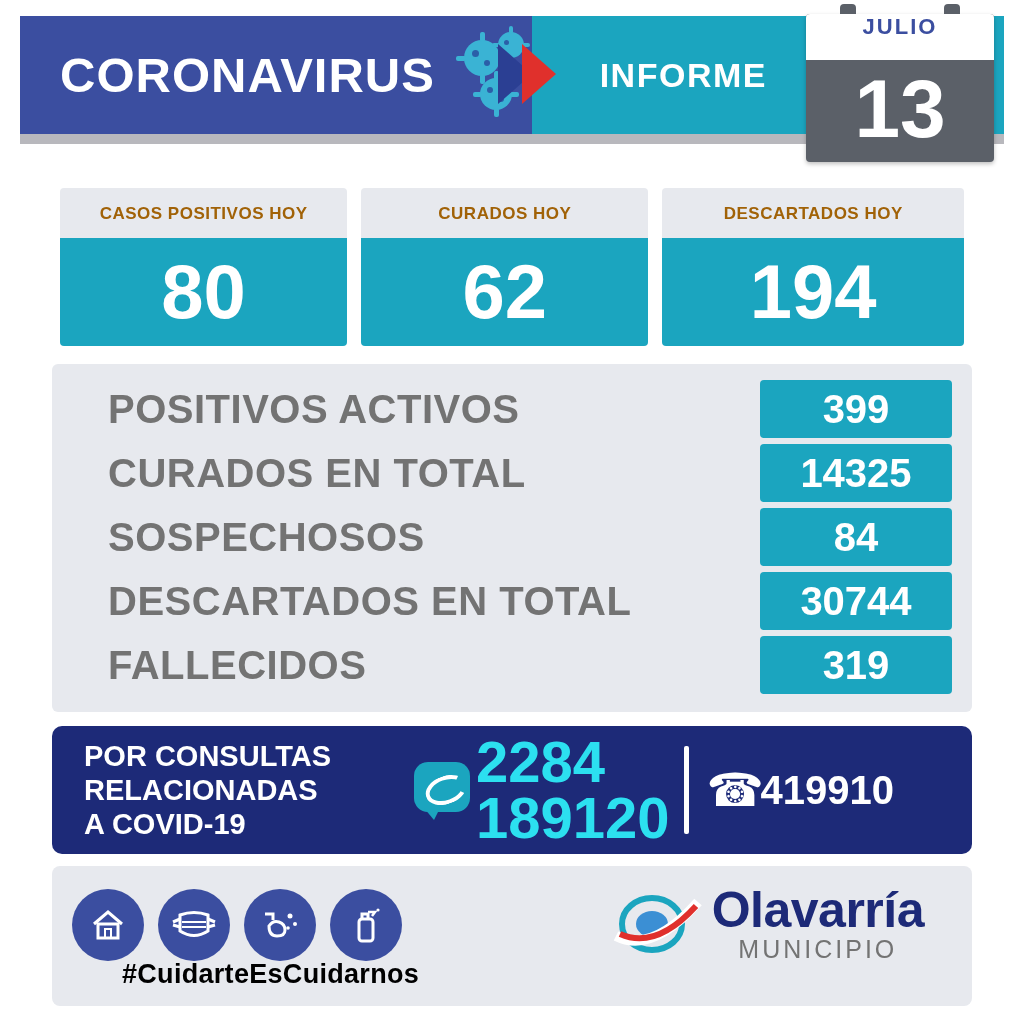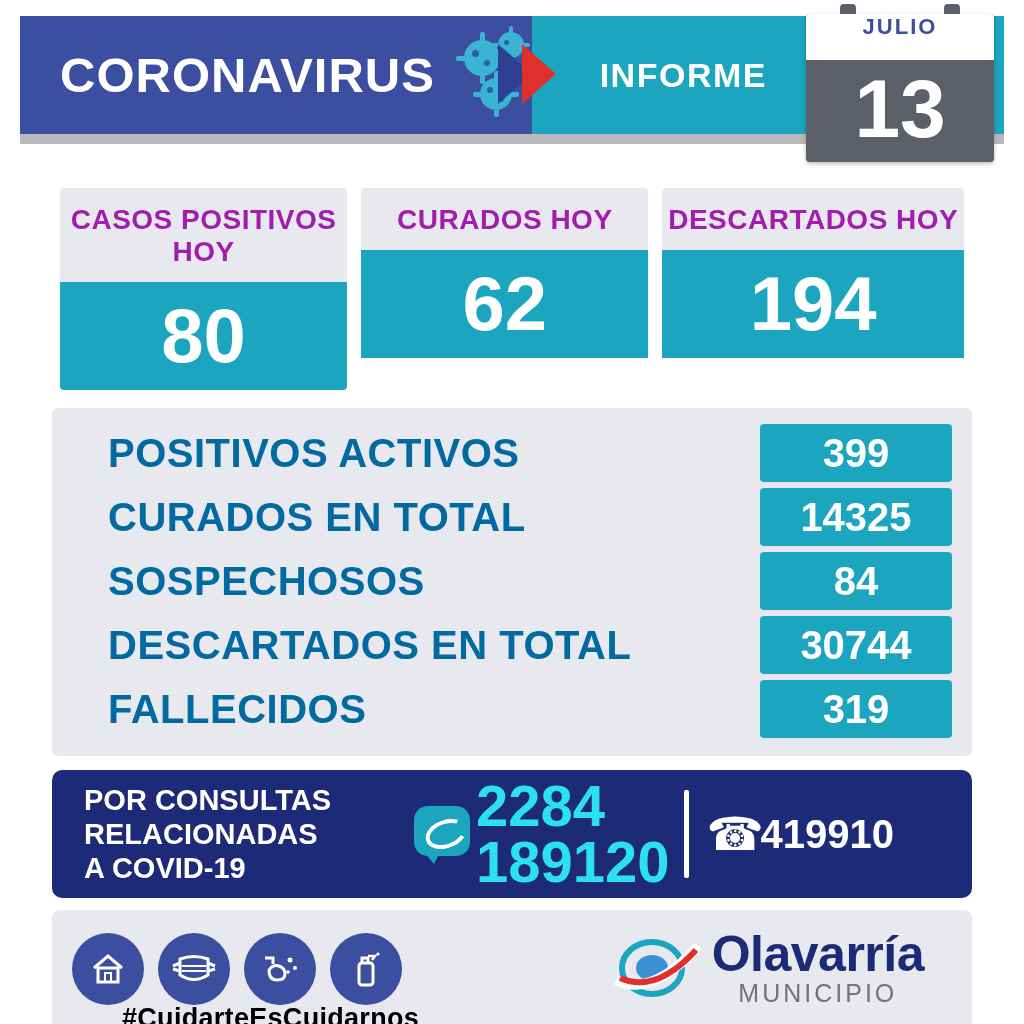--- a/index.html
+++ b/index.html
@@ -166,22 +166,22 @@
   .today-card {
     flex: 1;
     display: flex;
     flex-direction: column;
     border-radius: 4px;
     overflow: hidden;
   }
   .today-card.wide { flex: 1.05; }
   .today-label {
     background: #e7e9ee;
-    color: #a21caf;
-    font-size: 28px;
+    color: #a16207;
+    font-size: 17px;
     font-weight: bold;
     letter-spacing: 0.5px;
     text-align: center;
     padding: 16px 4px 14px 4px;
   }
   .today-value {
     background: #1ba5bf;
     color: #ffffff;
     font-size: 76px;
     font-weight: bold;
@@ -197,21 +197,21 @@
     padding: 16px 20px 18px 20px;
   }
   .total-row {
     display: flex;
     align-items: center;
     margin-bottom: 6px;
   }
   .total-row:last-child { margin-bottom: 0; }
   .total-label {
     flex: 1;
-    color: #0369a1;
+    color: #737373;
     font-size: 40px;
     font-weight: bold;
     letter-spacing: 0.5px;
     padding-left: 36px;
   }
   .total-value {
     width: 192px;
     background: #1ba5bf;
     color: #ffffff;
     font-size: 40px;

